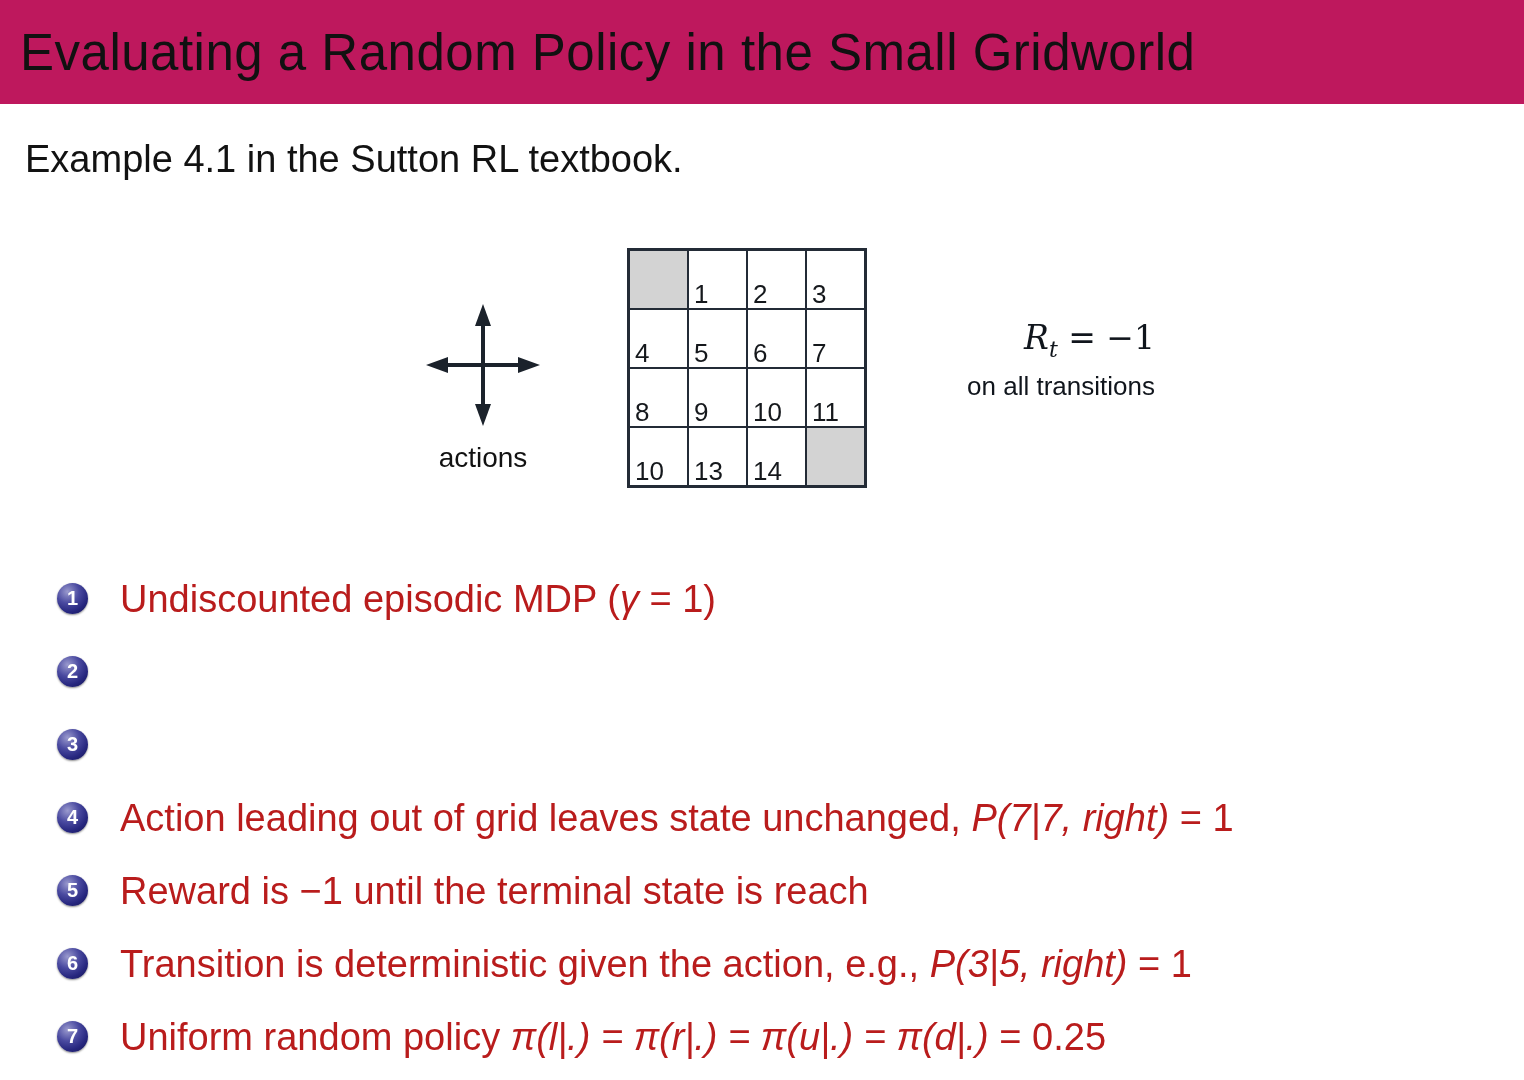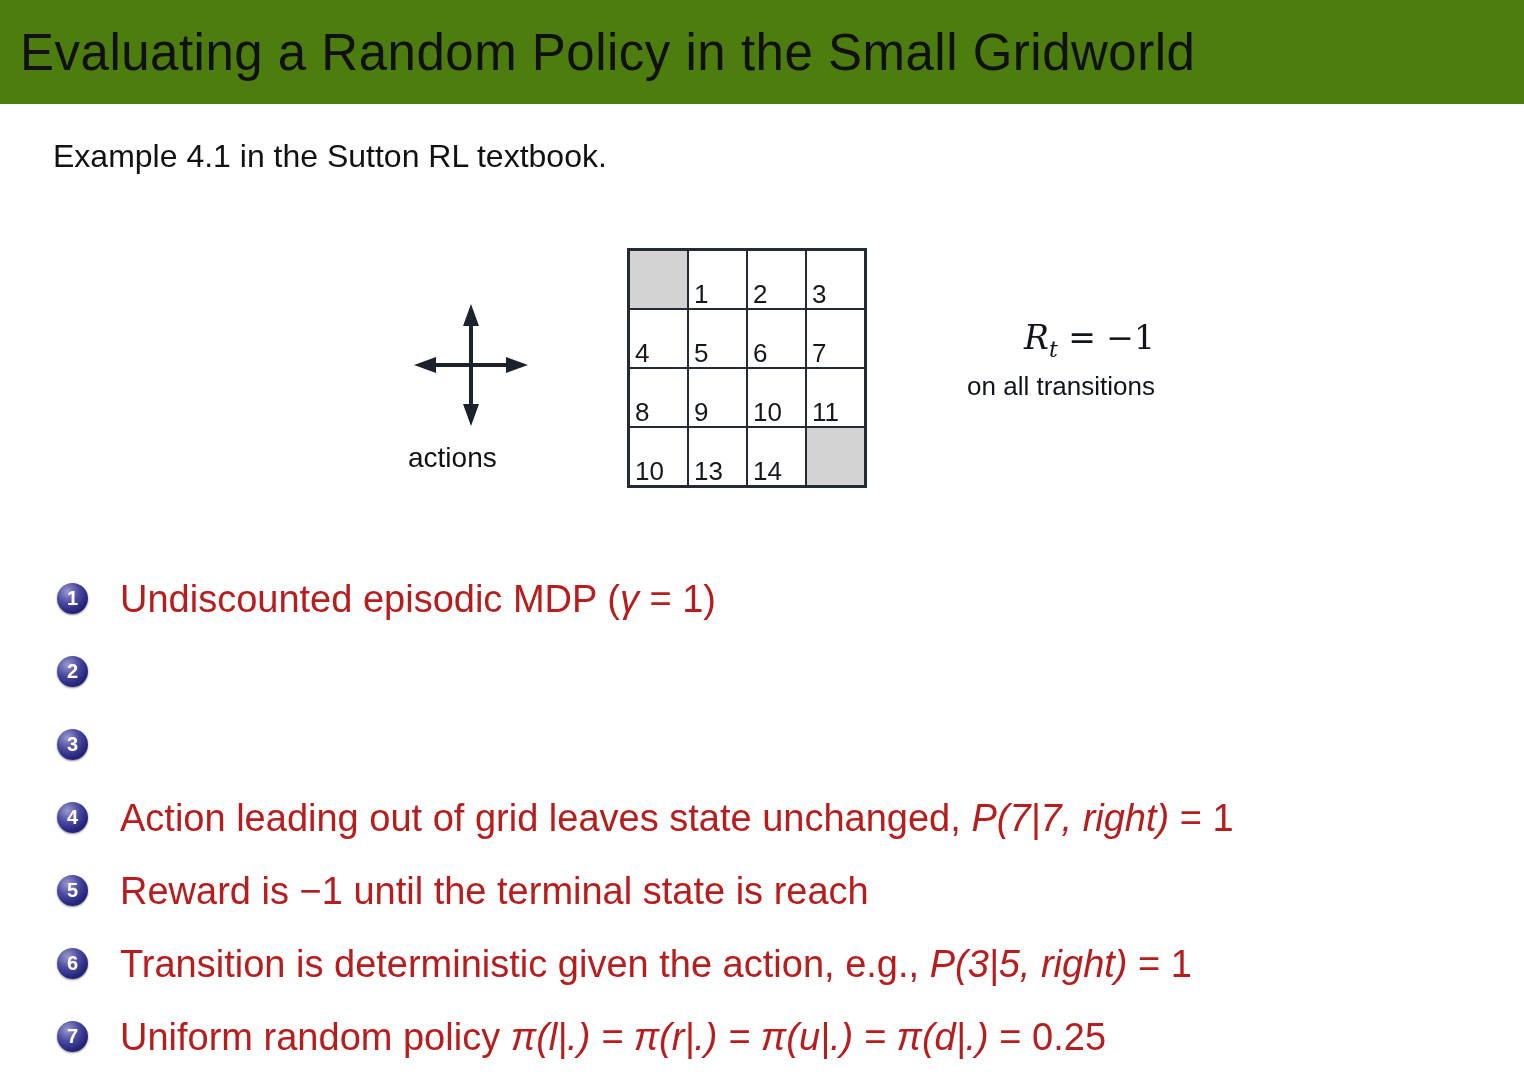--- a/index.html
+++ b/index.html
@@ -2,37 +2,37 @@
 <html><head>
 <meta charset="utf-8">
 <style>
   * { margin:0; padding:0; box-sizing:border-box; }
   html,body { width:1524px; height:1080px; background:#ffffff; overflow:hidden; }
   body { font-family:"Liberation Sans", sans-serif; color:#161616; position:relative; }
 
   
   .titlebar {
     position:absolute; left:0; top:0; width:1524px; height:104px;
-    background:#4d7c0f; display:flex; align-items:center;
+    background:#be185d; display:flex; align-items:center;
   }
   .titlebar h1 {
     font-size:51px; font-weight:400; letter-spacing:0.5px;
     padding-left:20px; color:#111111; white-space:nowrap;
   }
 
   
   .subtitle {
     position:absolute; left:25px; top:138px;
-    font-size:32px; font-weight:400; color:#121212;margin-left:28px;
+    font-size:38px; font-weight:400; color:#121212;
   }
 
   
   .figure { position:absolute; left:0; top:230px; width:1524px; height:280px; }
 
-  .actions-wrap { position:absolute; left:408px; top:72px; width:126px; }
+  .actions-wrap { position:absolute; left:420px; top:72px; width:126px; text-align:center; }
   .actions-wrap svg { display:block; margin:0 auto; }
   .actions-label { font-size:28px; color:#121212; margin-top:14px; }
 
   .grid {
     position:absolute; left:627px; top:18px;
     display:grid; grid-template-columns:repeat(4,59px); grid-template-rows:repeat(4,59px);
     border:2px solid #232b36; background:#ffffff;
   }
   .cell {
     border:1px solid #232b36;

